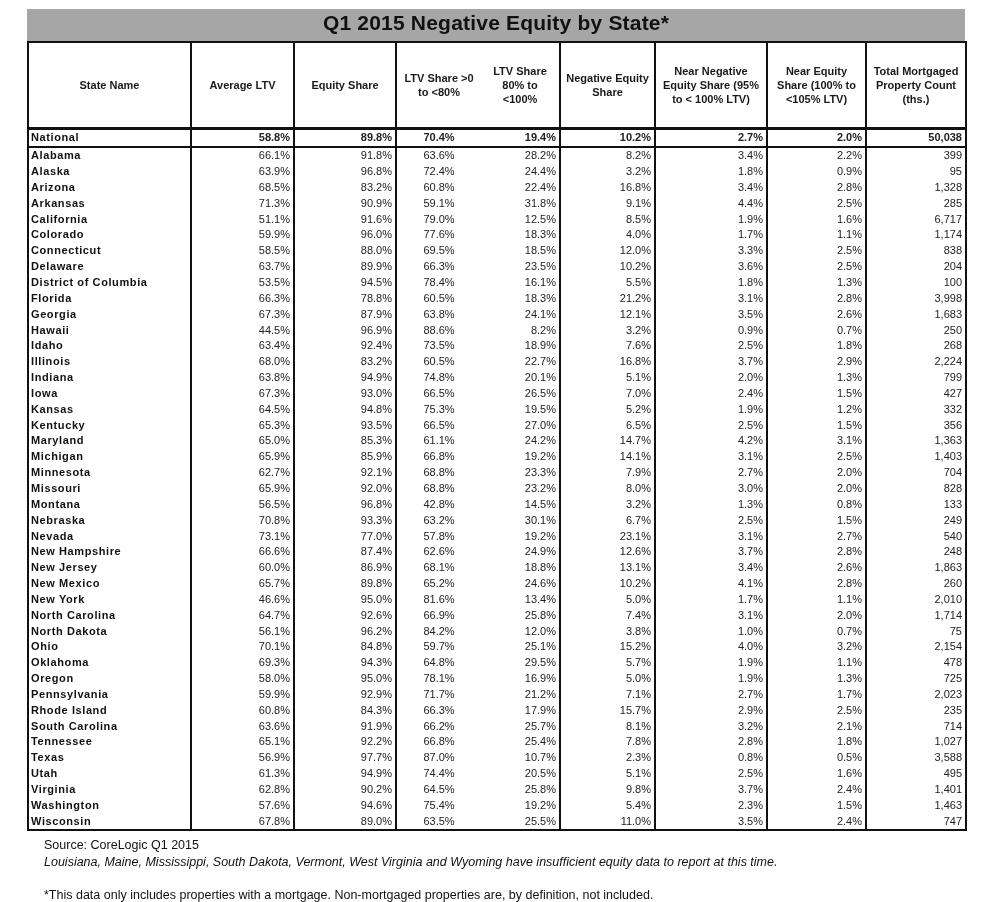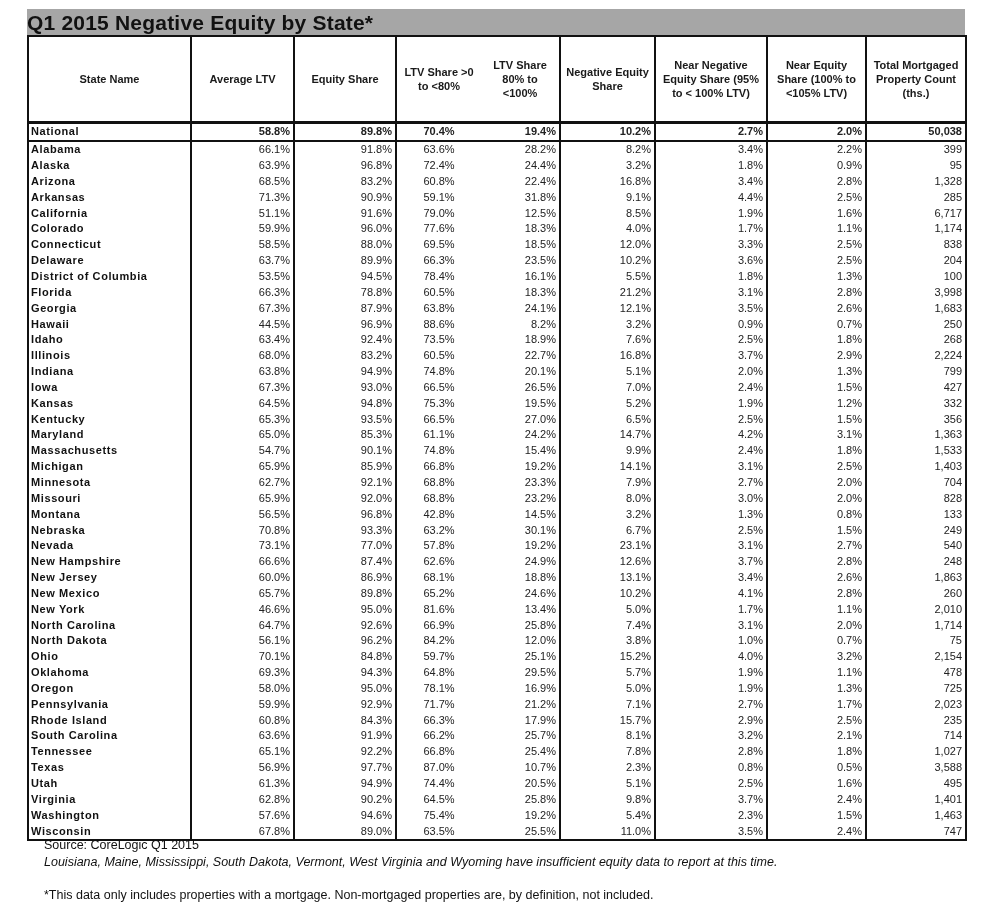--- a/index.html
+++ b/index.html
@@ -1,19 +1,19 @@
 <!DOCTYPE html>
 <html><head>
   <meta charset="utf-8">
   <style>
     html, body { margin: 0; padding: 0; background: #ffffff; }
     body { width: 988px; height: 902px; position: relative; overflow: hidden;
            font-family: "Liberation Sans", sans-serif; color: #1a1a1a; }
     .wrap { position: absolute; left: 27px; top: 9px; width: 938px; }
-    .title-bar { height: 26px; background: #a6a6a6; 
+    .title-bar { height: 32px; background: #a6a6a6; text-align: center;
                  font-weight: bold; font-size: 21px; line-height: 27px; color: #111; letter-spacing: 0.2px; }
     table { border-collapse: collapse; table-layout: fixed; width: 938px; }
     th, td { padding: 0 3px; }
     thead th { height: 84px; font-size: 11px; font-weight: bold; line-height: 14px;
                border: 2px solid #111; text-align: center; vertical-align: middle; }
     thead th.tight { border-left: none; }
     thead th.tight-r { border-right: none; }
     tbody td { font-size: 11px; height: 15.85px; line-height: 15px; font-weight: normal; color: #222;
                text-align: right; border-left: 2px solid #111; border-right: 2px solid #111; white-space: nowrap; }
     tbody td.name { text-align: left; font-weight: bold; letter-spacing: 0.6px; color: #111; padding-left: 2px; }
@@ -271,31 +271,20 @@
           <td>65.0%</td>
           <td>85.3%</td>
           <td class="nb-r ctr">61.1%</td>
           <td class="nb-l">24.2%</td>
           <td>14.7%</td>
           <td>4.2%</td>
           <td>3.1%</td>
           <td>1,363</td>
         </tr>
         <tr>
-          <td class="name">Massachusetts</td>
-          <td>54.7%</td>
-          <td>90.1%</td>
-          <td class="nb-r ctr">74.8%</td>
-          <td class="nb-l">15.4%</td>
-          <td>9.9%</td>
-          <td>2.4%</td>
-          <td>1.8%</td>
-          <td>1,533</td>
-        </tr>
-        <tr>
           <td class="name">Michigan</td>
           <td>65.9%</td>
           <td>85.9%</td>
           <td class="nb-r ctr">66.8%</td>
           <td class="nb-l">19.2%</td>
           <td>14.1%</td>
           <td>3.1%</td>
           <td>2.5%</td>
           <td>1,403</td>
         </tr>

